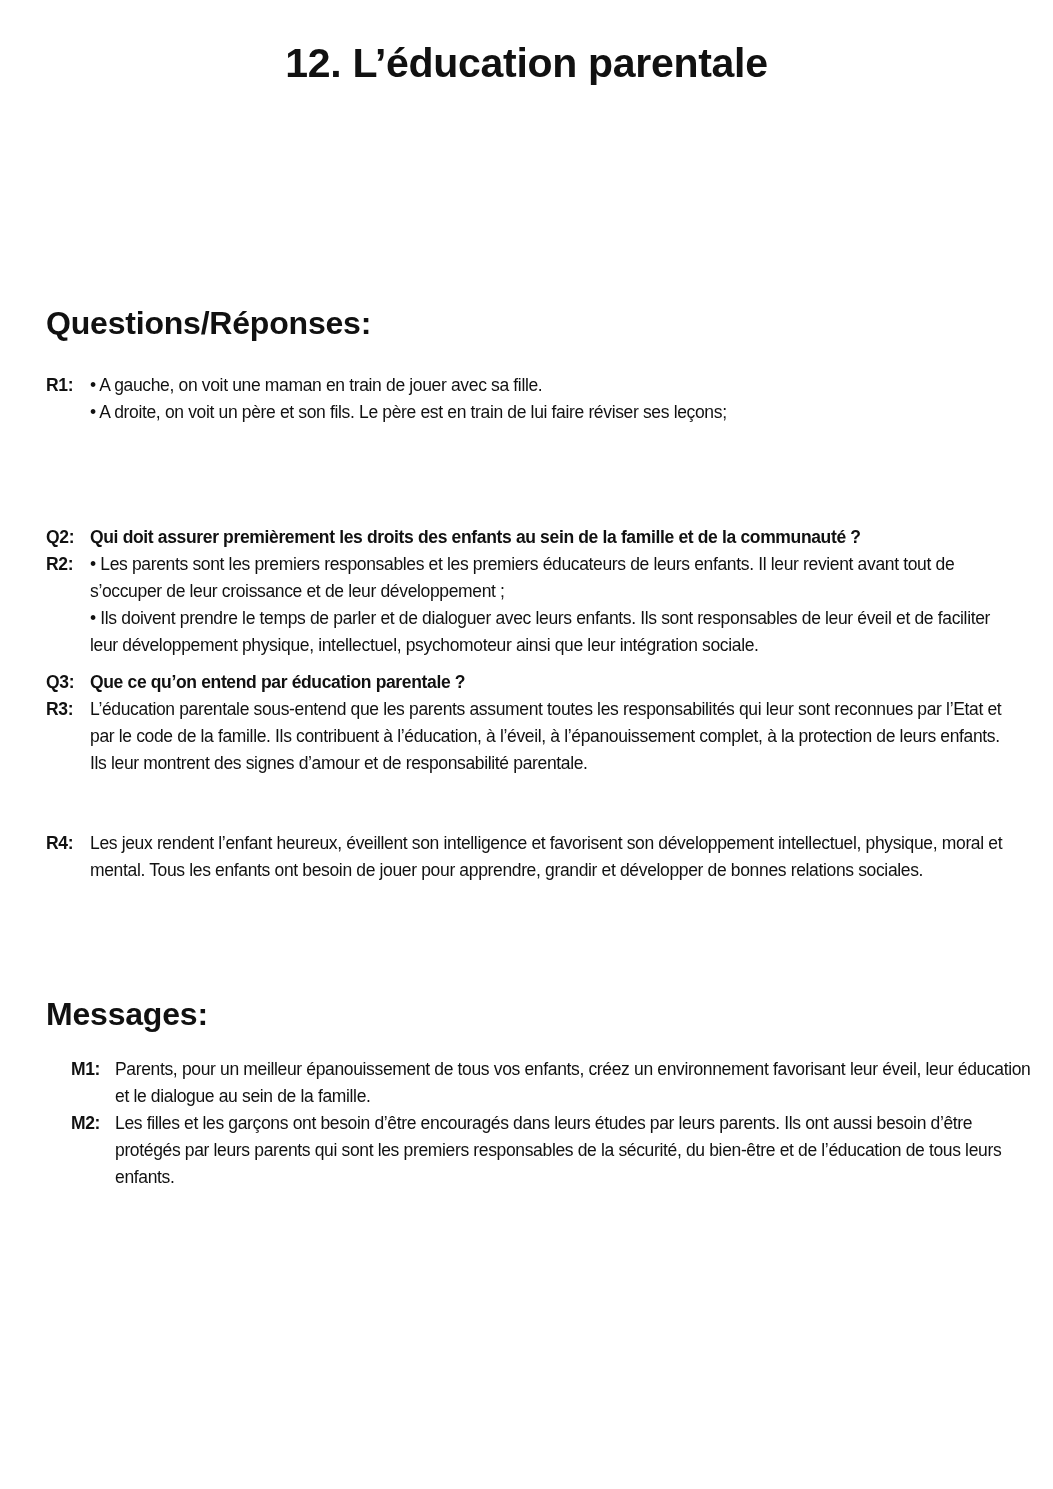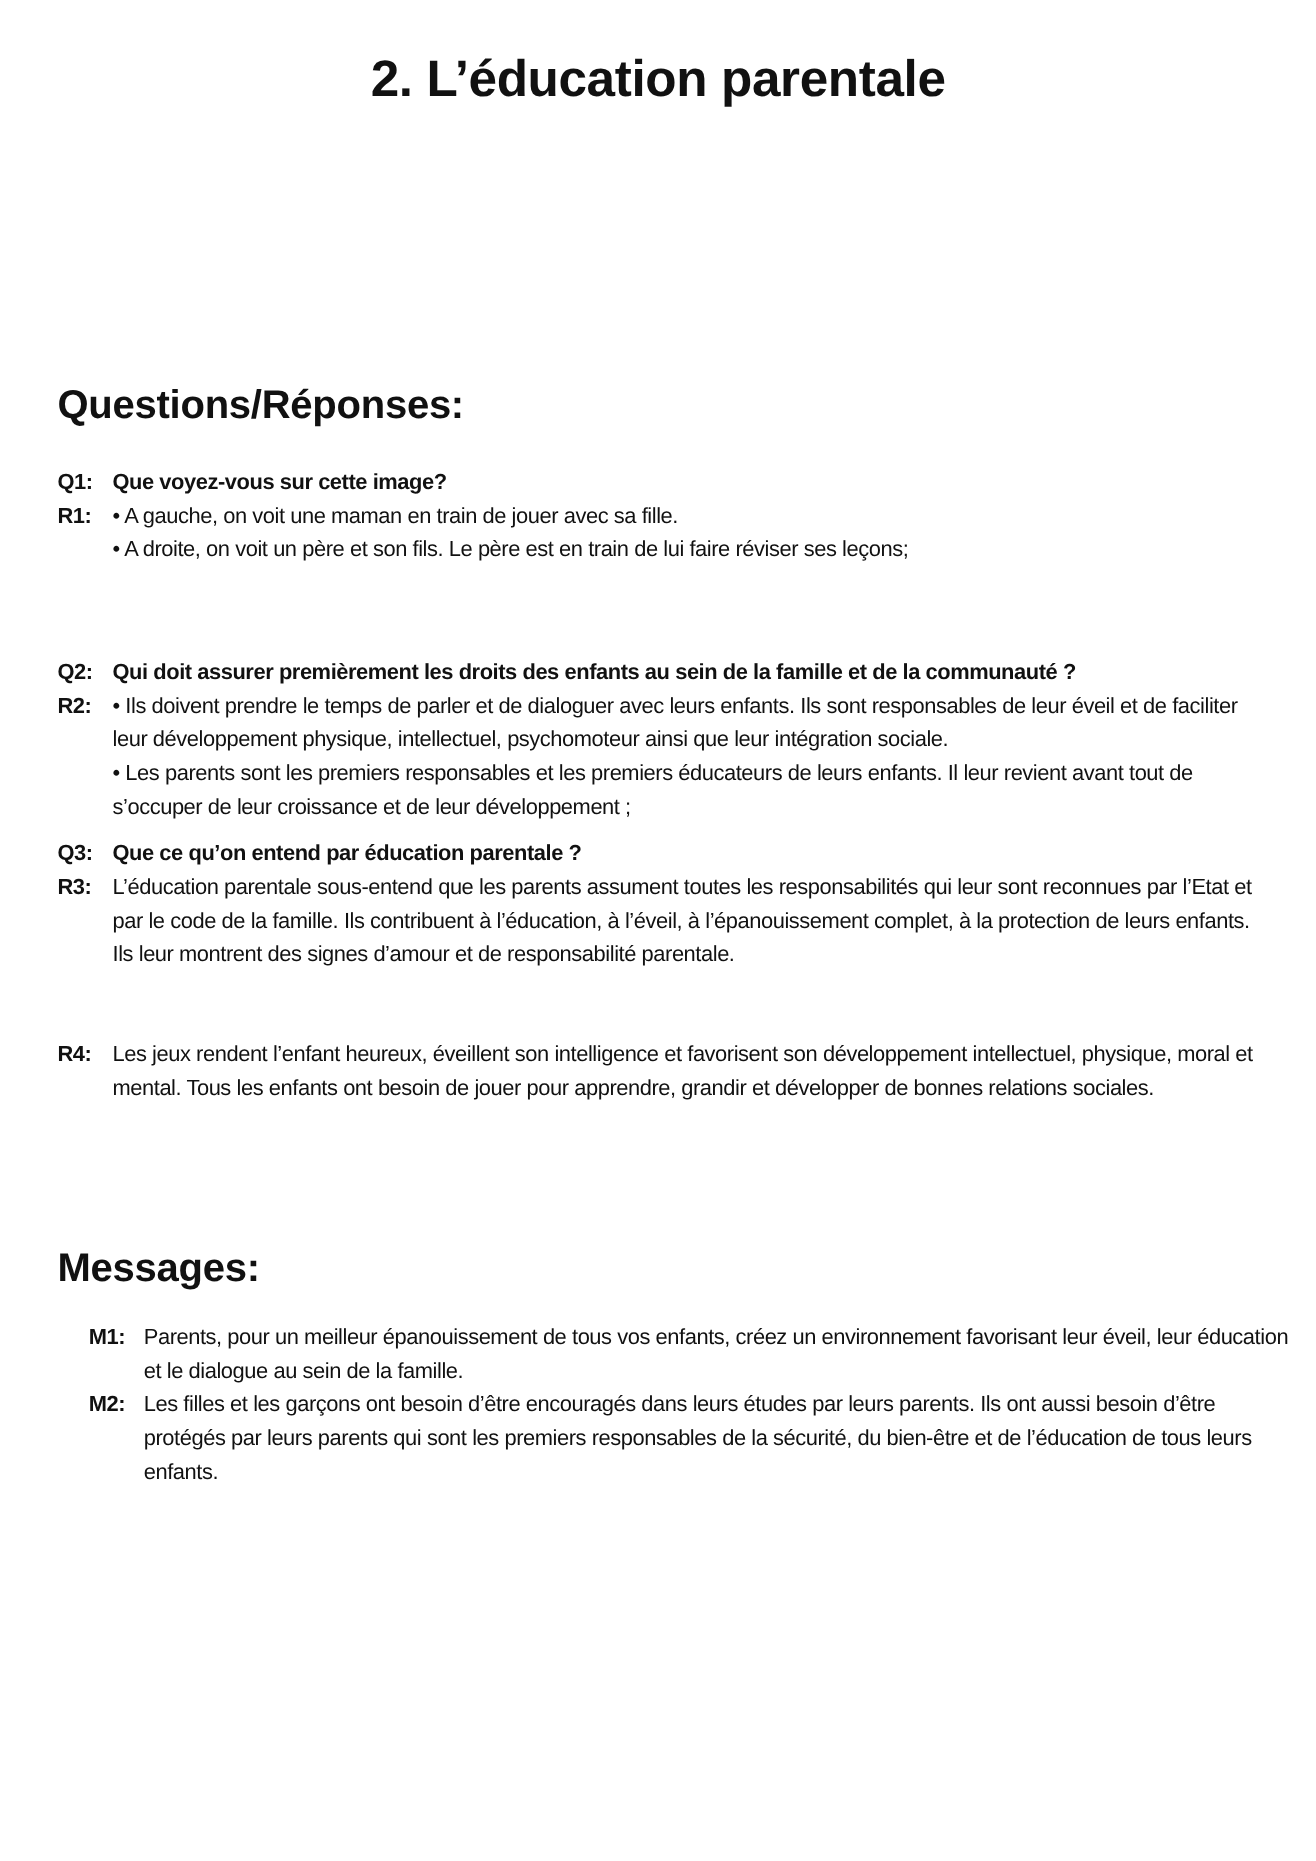--- a/index.html
+++ b/index.html
@@ -55,48 +55,44 @@
     .text {
       flex: 1;
     }
     .para {
       display: block;
     }
   </style>
 </head>
 <body>
 
-<h1 class="title">2. L’éducation parentale</h1>
+<h1 class="title">12. L’éducation parentale</h1>
 
 <h2 class="section-heading" style="top:305px;">Questions/Réponses:</h2>
 
 <div class="qa-block" style="top:372px;">
-  <div class="row">
-    <span class="label">Q1:</span>
-    <span class="text q-text">Que voyez-vous sur cette image?</span>
-  </div>
   <div class="row">
     <span class="label">R1:</span>
     <span class="text">
       <span class="para">• A gauche, on voit une maman en train de jouer avec sa fille.</span>
       <span class="para">• A droite, on voit un père et son fils. Le père est en train de lui faire réviser ses leçons;</span>
     </span>
   </div>
 </div>
 
 <div class="qa-block" style="top:480px;margin-top:44px;">
   <div class="row">
     <span class="label">Q2:</span>
     <span class="text q-text">Qui doit assurer premièrement les droits des enfants au sein de la famille et de la communauté ?</span>
   </div>
   <div class="row">
     <span class="label">R2:</span>
     <span class="text">
+      <span class="para">• Les parents sont les premiers responsables et les premiers éducateurs de leurs enfants. Il leur revient avant tout de s’occuper de leur croissance et de leur développement ;</span>
       <span class="para">• Ils doivent prendre le temps de parler et de dialoguer avec leurs enfants. Ils sont responsables de leur éveil et de faciliter leur développement physique, intellectuel, psychomoteur ainsi que leur intégration sociale.</span>
-      <span class="para">• Les parents sont les premiers responsables et les premiers éducateurs de leurs enfants. Il leur revient avant tout de s’occuper de leur croissance et de leur développement ;</span>
     </span>
   </div>
 </div>
 
 <div class="qa-block" style="top:669px;">
   <div class="row">
     <span class="label">Q3:</span>
     <span class="text q-text">Que ce qu’on entend par éducation parentale ?</span>
   </div>
   <div class="row">

